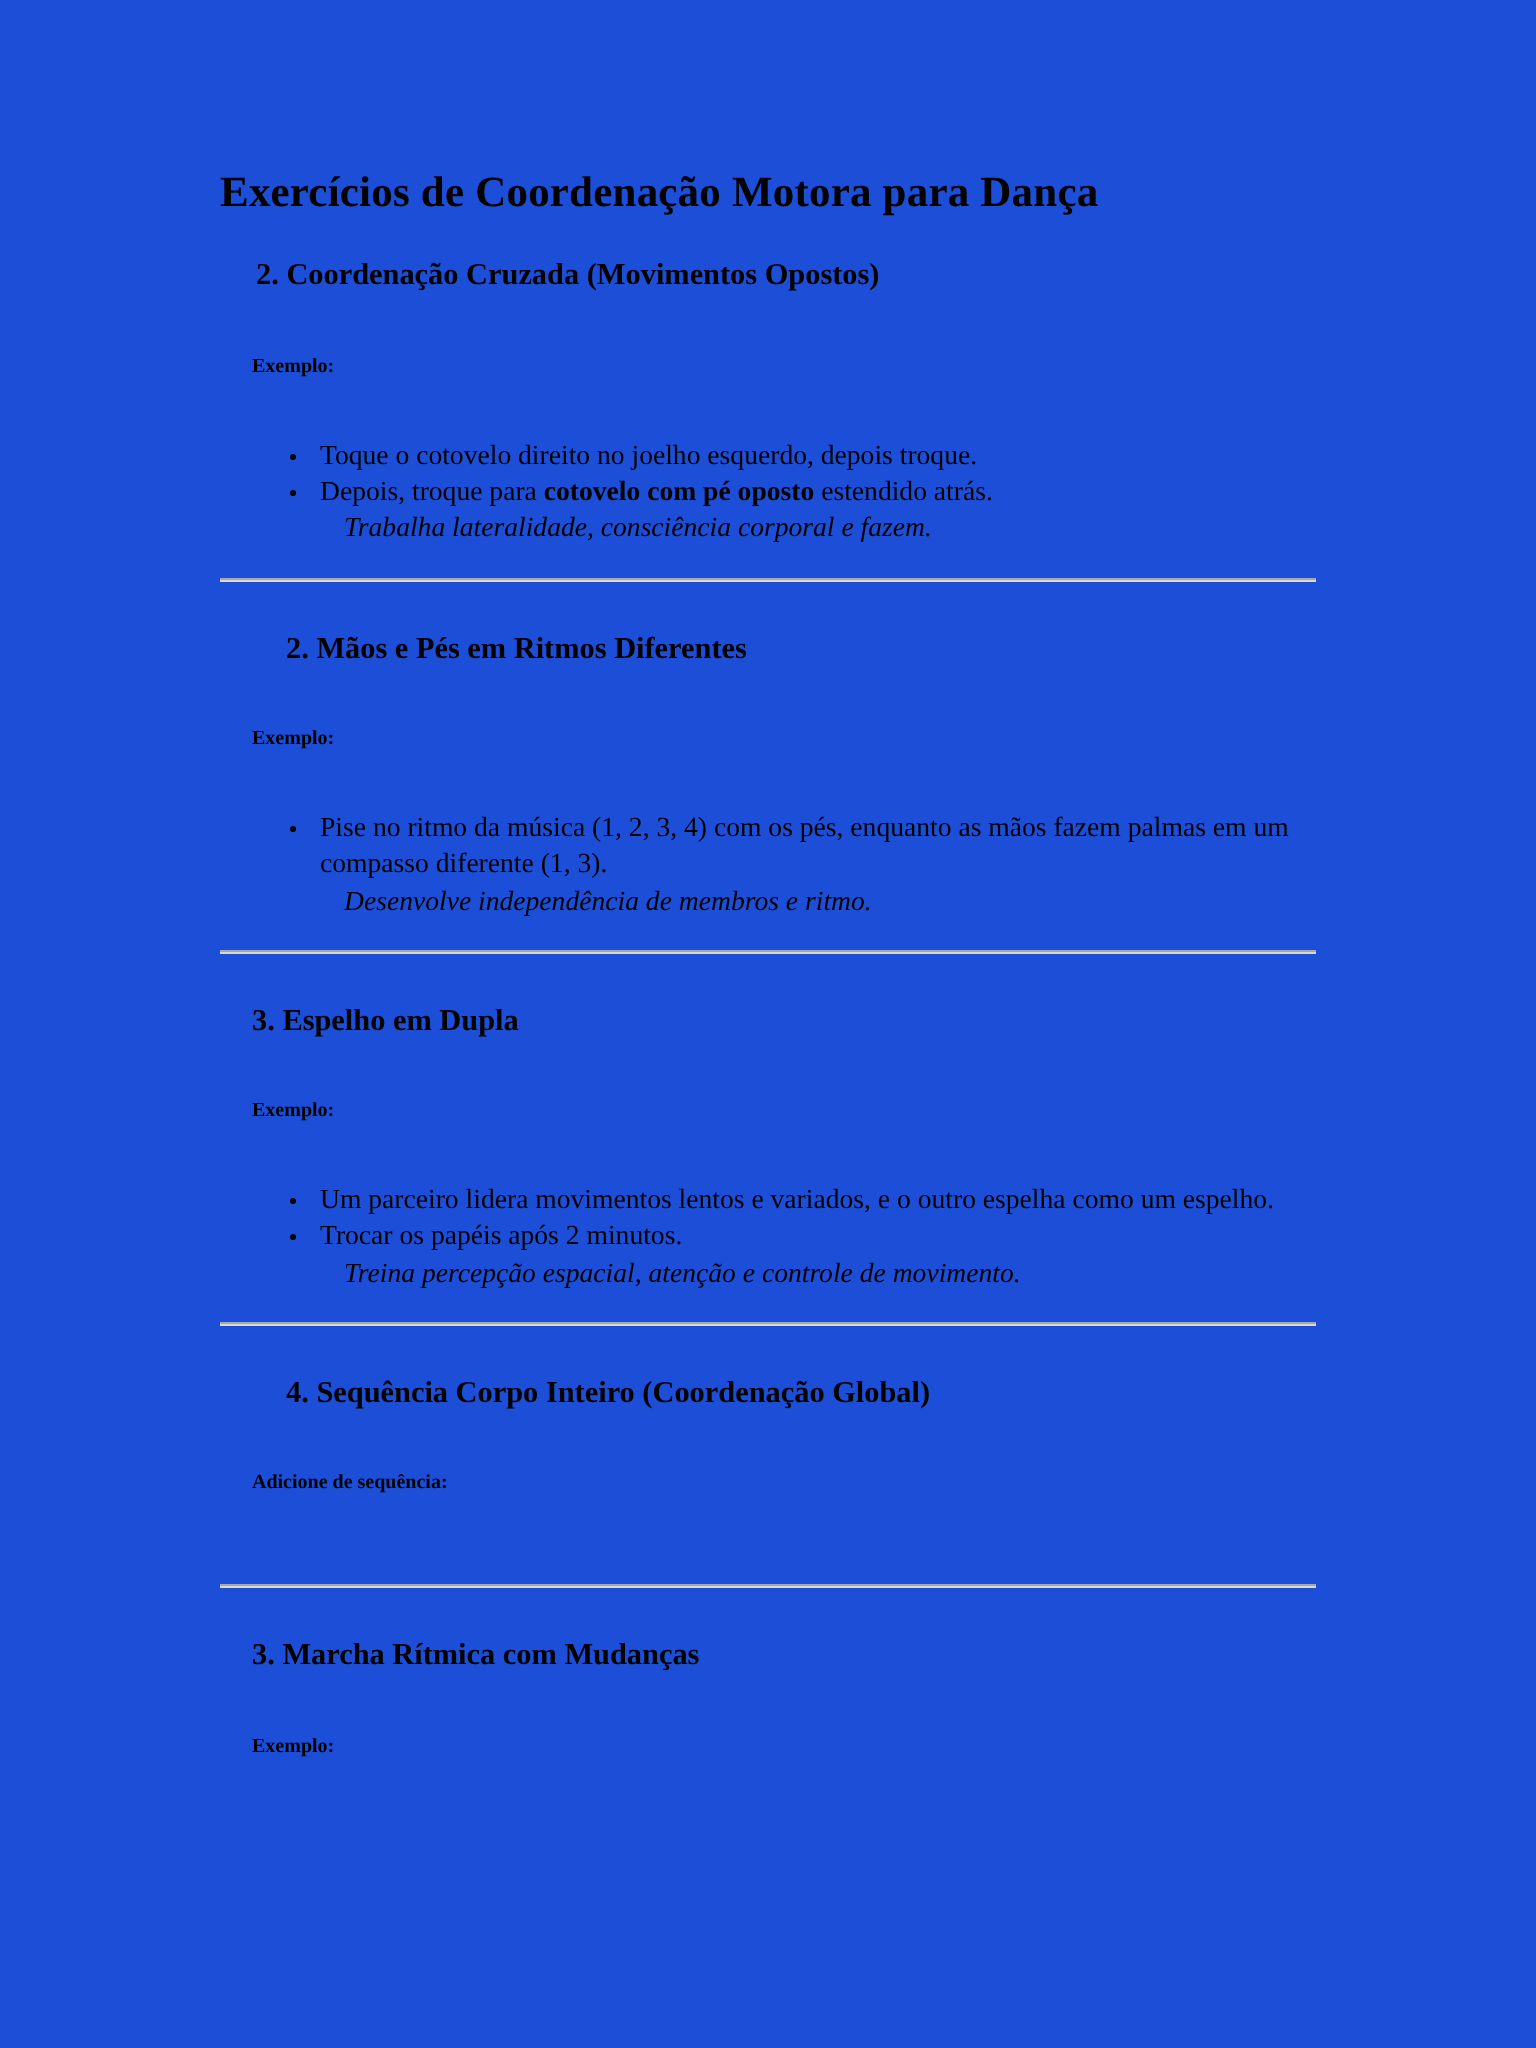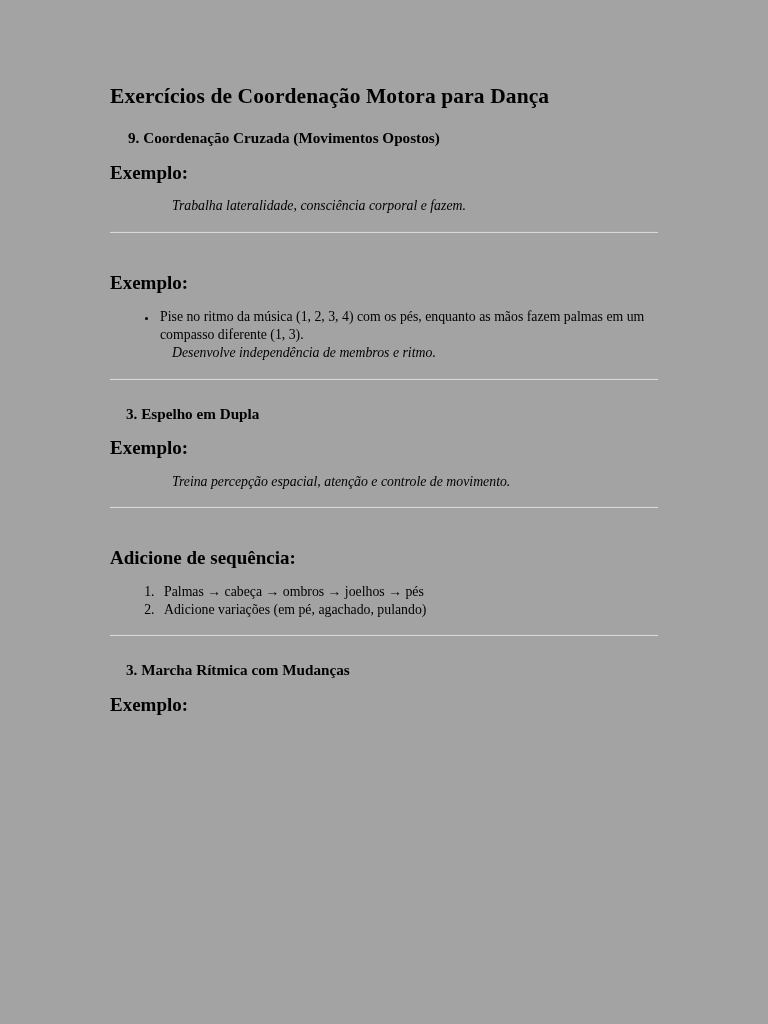--- a/index.html
+++ b/index.html
@@ -12,21 +12,21 @@
     width: 768px;
     height: 1024px;
     font-family: "Liberation Serif", "DejaVu Serif", serif;
     color: #000000;
     overflow: hidden;
   }
   .page {
     position: relative;
     width: 768px;
     height: 1024px;
-    background: #a3a3a3;
+    background: #1d4ed8;
     box-sizing: border-box;
     padding: 0;
   }
   .content {
     position: absolute;
     left: 110px;
     top: 84px;
     width: 548px;
   }
 
@@ -48,24 +48,24 @@
     font-weight: bold;
     line-height: 1.2;
     margin: 0;
     padding: 0;
   }
   .ind-a { padding-left: 18px; }
   .ind-b { padding-left: 33px; }
   .ind-c { padding-left: 16px; }
 
   .example-label {
-    font-size: 19px;
+    font-size: 10px;
     font-weight: bold;
     line-height: 1.2;
-    margin: 0;
+    margin: 16px;
     padding: 0;
     font-family: Liberation Serif, serif;
   }
 
   
   ul.items, ol.items {
     margin: 0;
     padding: 0 0 0 48px;
     font-size: 13.8px;
     line-height: 1.33;
@@ -110,65 +110,71 @@
 <body>
 
 <div class="page">
   <div class="content">
 
     <h1 class="doc-title">Exercícios de Coordenação Motora para Dança</h1>
 
     <div class="sp-title-h"></div>
 
     <section class="section">
-      <h2 class="section-heading ind-a">9. Coordenação Cruzada (Movimentos Opostos)</h2>
+      <h2 class="section-heading ind-a">2. Coordenação Cruzada (Movimentos Opostos)</h2>
       <div class="sp-h-ex"></div>
       <p class="example-label">Exemplo:</p>
       <div class="sp-ex-list"></div>
+      <ul class="items">
+        <li><span>Toque o cotovelo direito no joelho esquerdo, depois troque.</span></li>
+        <li><span>Depois, troque para </span><b>cotovelo com pé oposto</b><span> estendido atrás.</span></li>
+      </ul>
       <p class="note">Trabalha lateralidade, consciência corporal e fazem.</p>
       <div class="sp-list-sep"></div>
       <hr class="sep">
     </section>
 
     <div class="sp-sep-h"></div>
 
     <section class="section">
+      <h2 class="section-heading ind-b">2. Mãos e Pés em Ritmos Diferentes</h2>
       <div class="sp-h-ex"></div>
       <p class="example-label">Exemplo:</p>
       <div class="sp-ex-list"></div>
       <ul class="items">
         <li><span>Pise no ritmo da música (1, 2, 3, 4) com os pés, enquanto as mãos fazem palmas em um compasso diferente (1, 3).</span></li>
       </ul>
       <p class="note">Desenvolve independência de membros e ritmo.</p>
       <div class="sp-list-sep"></div>
       <hr class="sep">
     </section>
 
     <div class="sp-sep-h"></div>
 
     <section class="section">
       <h2 class="section-heading ind-c">3. Espelho em Dupla</h2>
       <div class="sp-h-ex"></div>
       <p class="example-label">Exemplo:</p>
       <div class="sp-ex-list"></div>
+      <ul class="items">
+        <li><span>Um parceiro lidera movimentos lentos e variados, e o outro espelha como um espelho.</span></li>
+        <li><span>Trocar os papéis após 2 minutos.</span></li>
+      </ul>
       <p class="note">Treina percepção espacial, atenção e controle de movimento.</p>
       <div class="sp-list-sep"></div>
       <hr class="sep">
     </section>
 
     <div class="sp-sep-h"></div>
 
     <section class="section">
+      <h2 class="section-heading ind-b">4. Sequência Corpo Inteiro (Coordenação Global)</h2>
       <div class="sp-h-ex"></div>
       <p class="example-label">Adicione de sequência:</p>
       <div class="sp-ex-list"></div>
-      <ol class="items">
-        <li><span>Palmas → cabeça → ombros → joelhos → pés</span></li>
-        <li><span>Adicione variações (em pé, agachado, pulando)</span></li>
-      </ol>
       <div class="sp-list-sep"></div>
       <hr class="sep">
     </section>
 
     <div class="sp-sep-h"></div>
 
     <section class="section">
       <h2 class="section-heading ind-c">3. Marcha Rítmica com Mudanças</h2>
       <div class="sp-h-ex"></div>
       <p class="example-label">Exemplo:</p>

